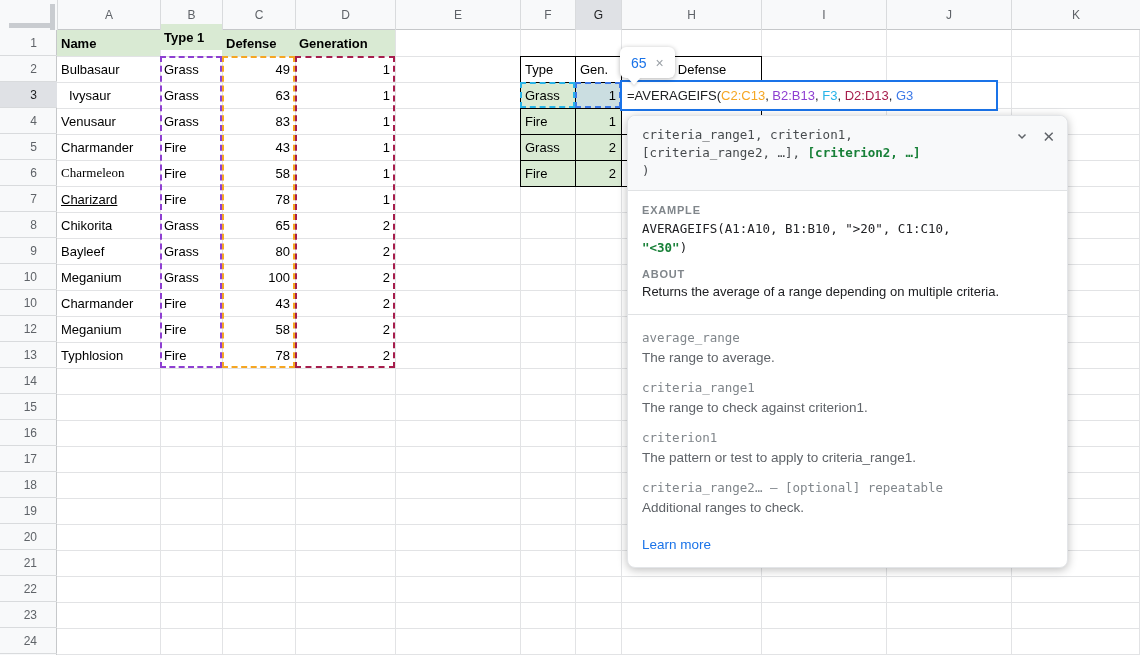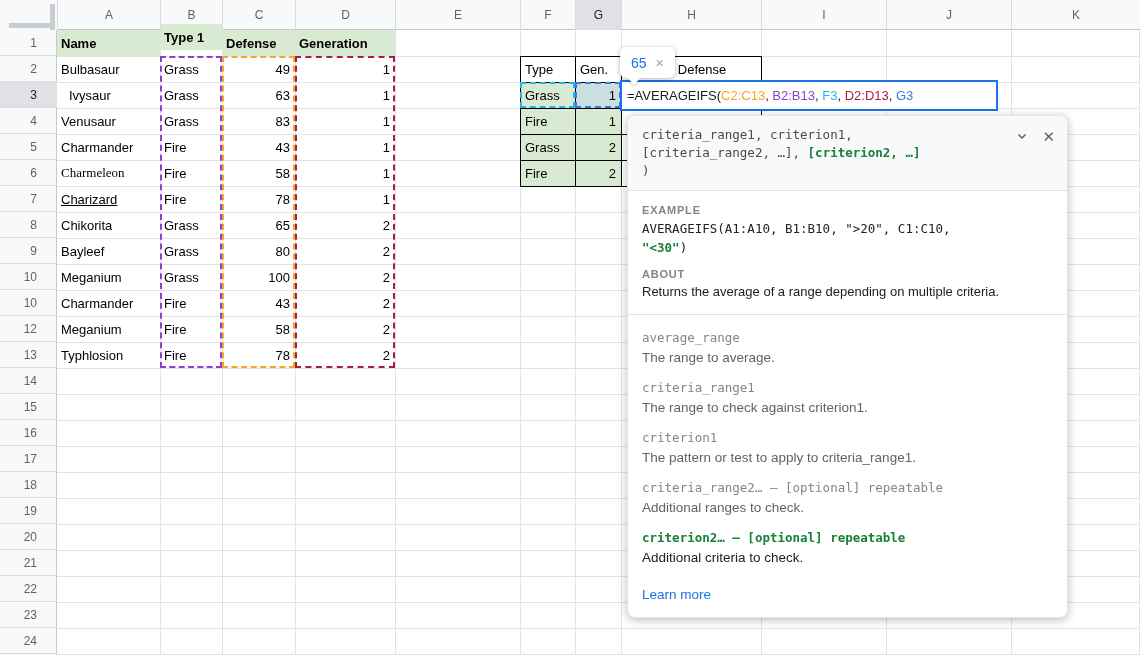--- a/index.html
+++ b/index.html
@@ -301,22 +301,18 @@
             <div class="arg-desc">The range to check against criterion1.</div>
           </div>
           <div class="arg-block">
             <div class="arg-name mono">criterion1</div>
             <div class="arg-desc">The pattern or test to apply to criteria_range1.</div>
           </div>
           <div class="arg-block">
             <div class="arg-name mono">criteria_range2… – [optional] repeatable</div>
             <div class="arg-desc">Additional ranges to check.</div>
           </div>
-          <div class="arg-block">
-            <div class="arg-name mono active">criterion2… – [optional] repeatable</div>
-            <div class="arg-desc active">Additional criteria to check.</div>
-          </div>
         </div>
       <a id="learn-more">Learn more</a>
     </div>
   </div>
 
 </div>
 
 </body></html>

